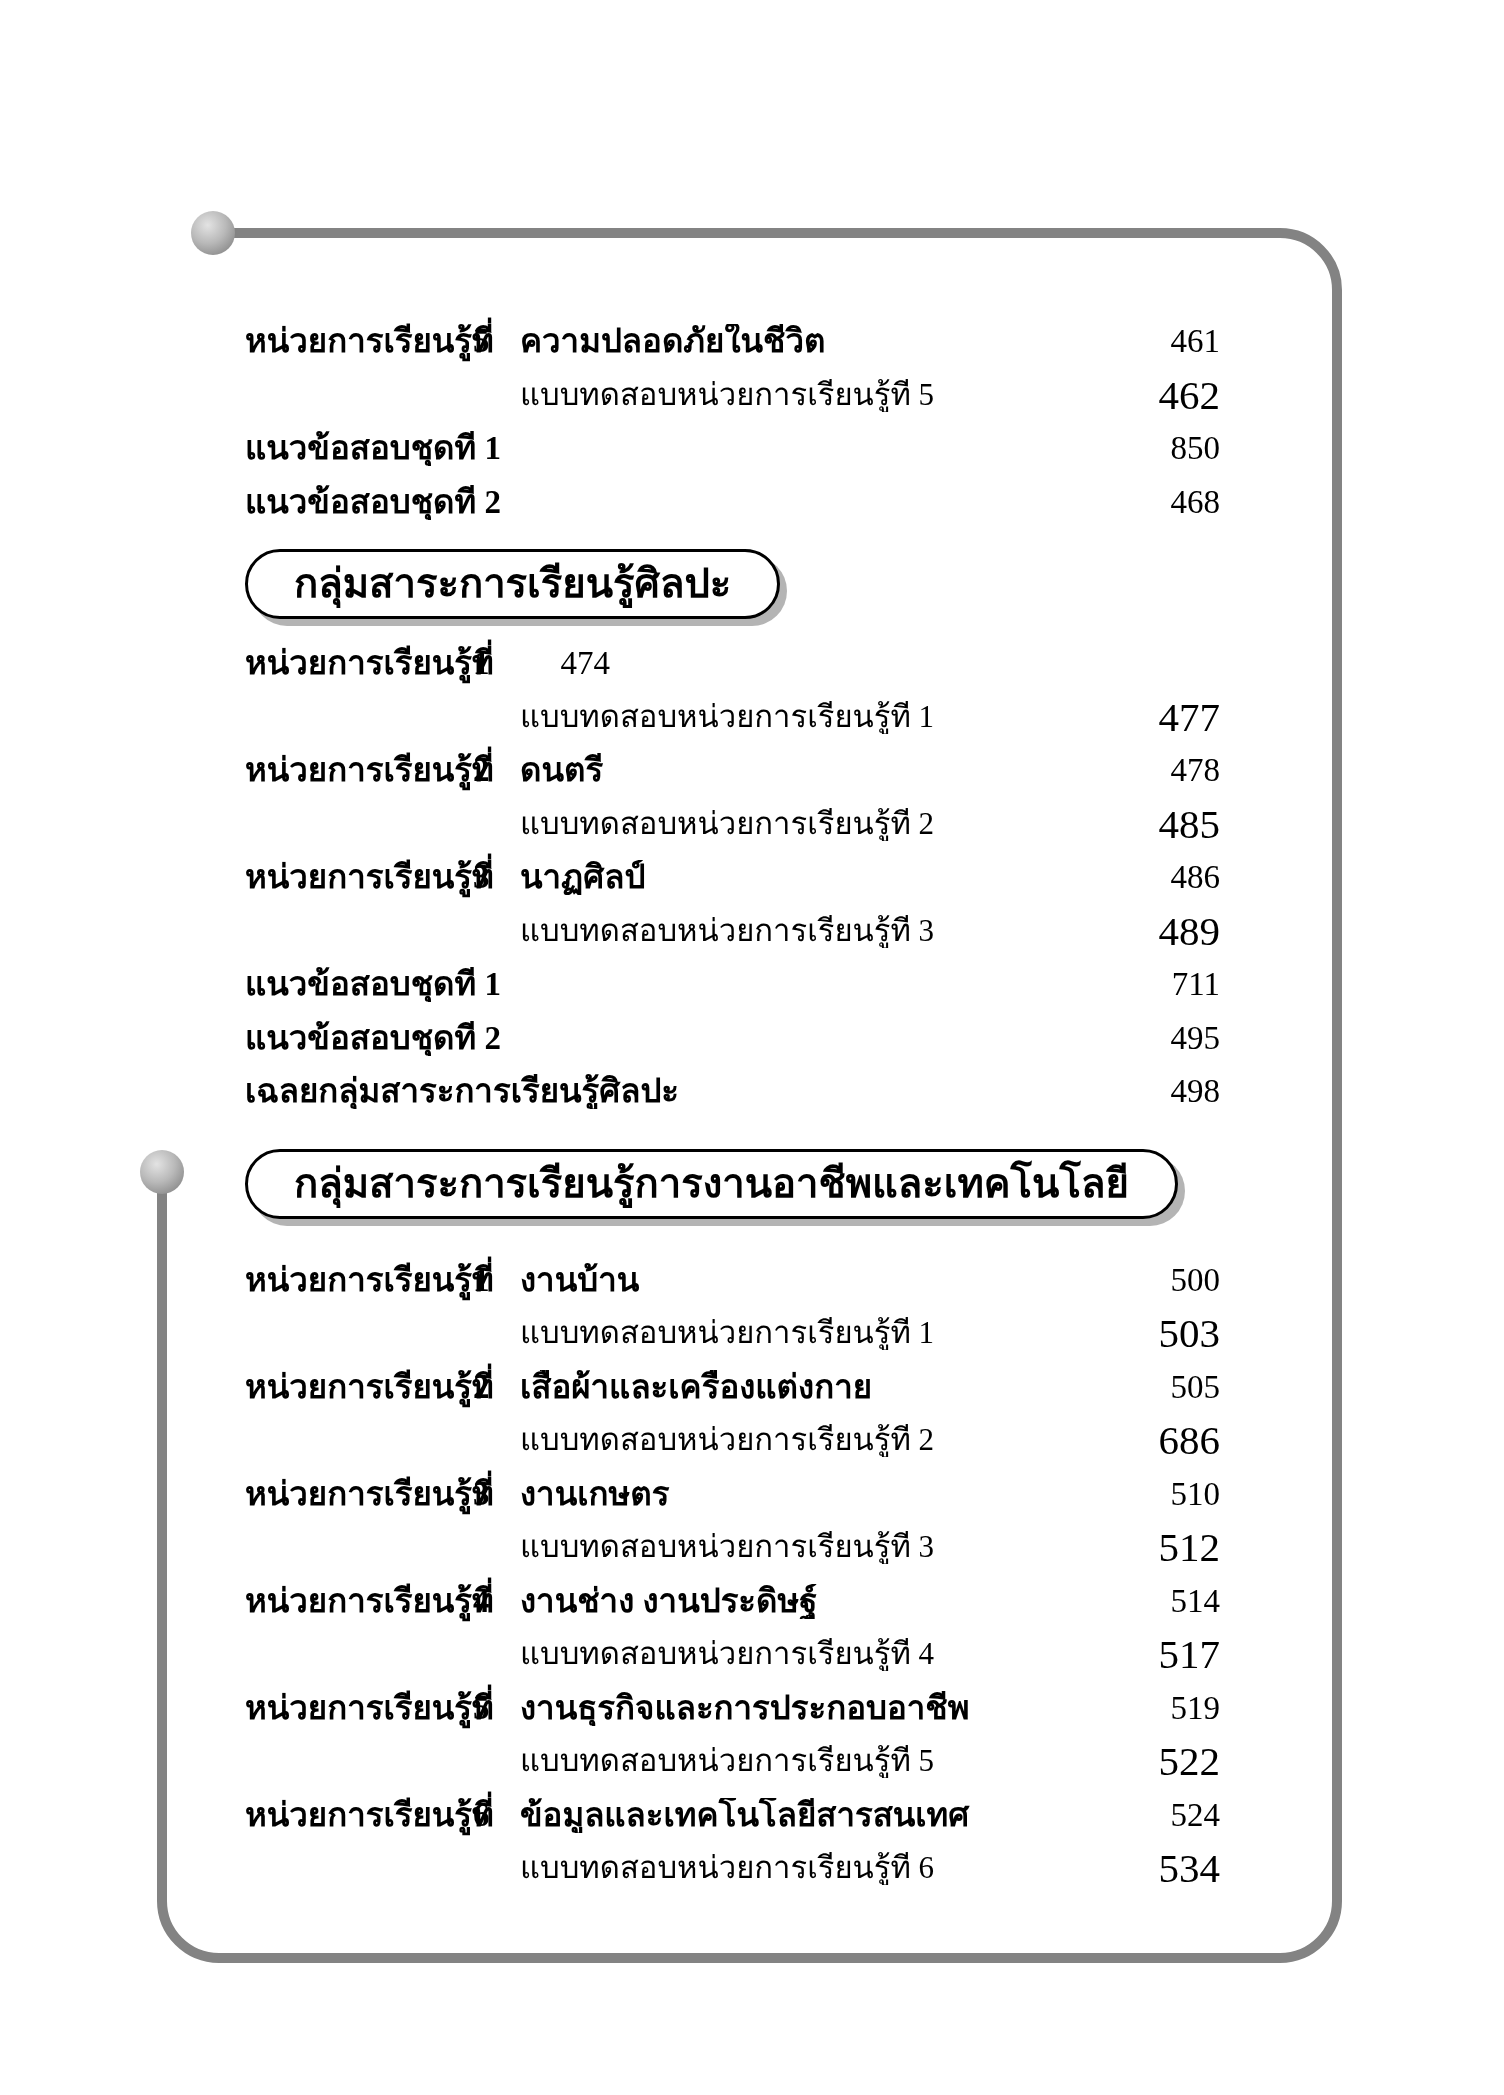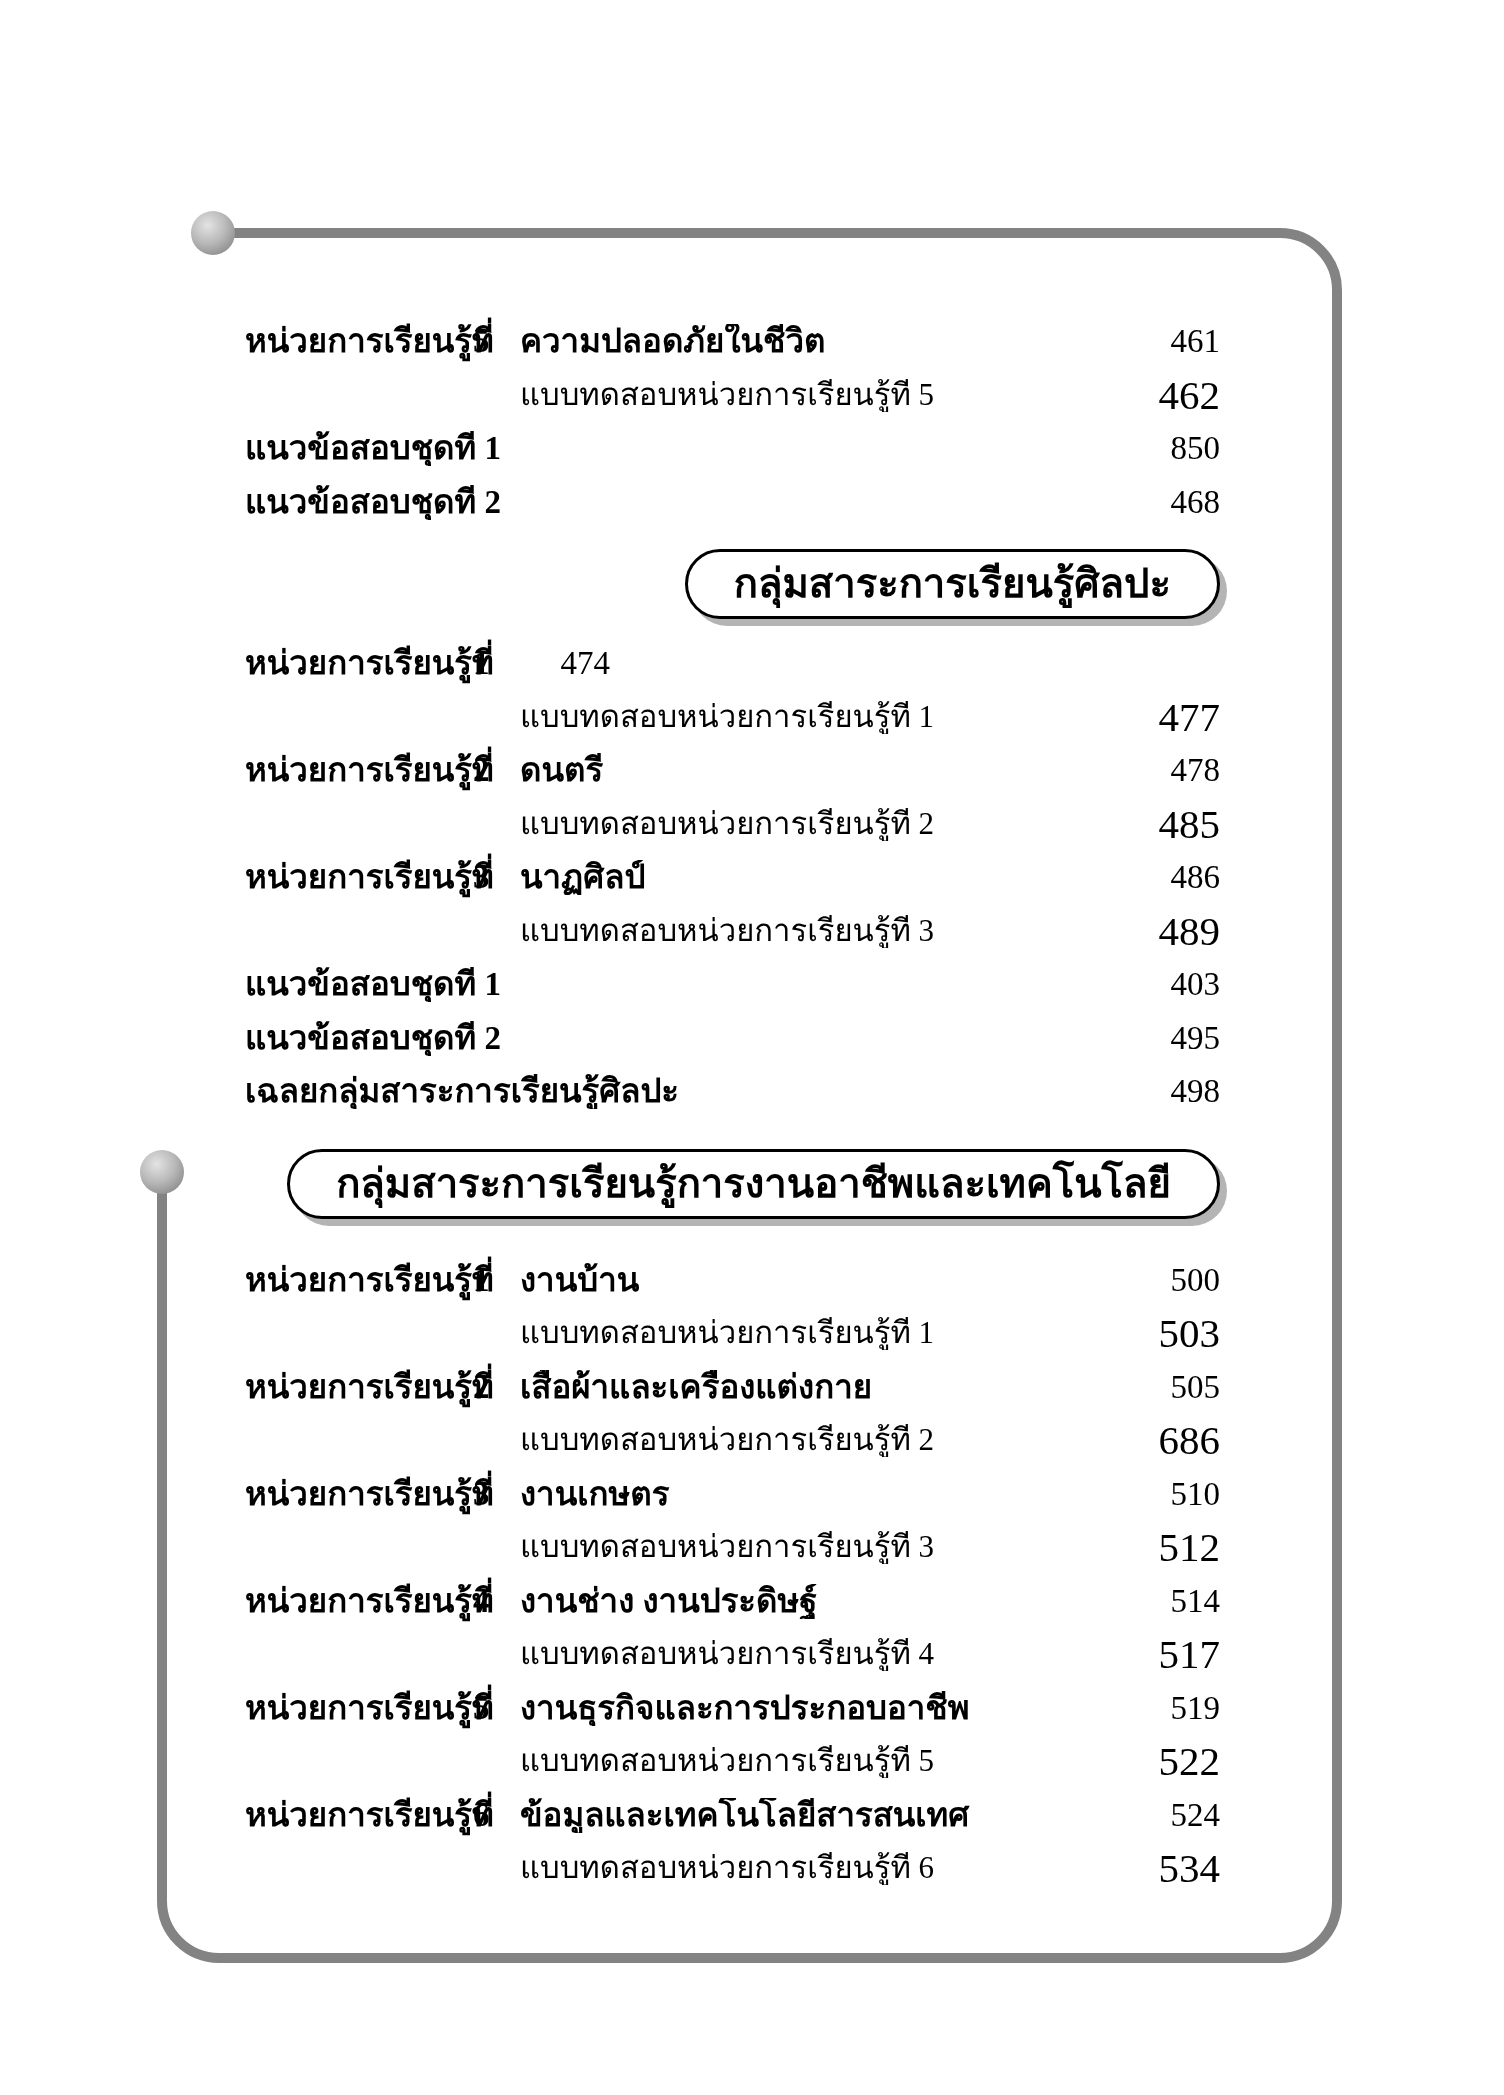--- a/index.html
+++ b/index.html
@@ -51,21 +51,21 @@
   }
   .row .col1 { width:275px; flex:0 0 275px; display:flex; align-items:center; }
   .row .label { font-weight:bold; width:228px; flex:0 0 228px; }
   .row .num   { font-weight:bold; width:47px; flex:0 0 47px; }
   .row .title { flex:1 1 auto; font-weight:bold; overflow:hidden; }
   .row .pg    { flex:0 0 90px; text-align:right; font-weight:normal; }
   .row.sub { font-size:31px; }
   .row.sub .title { font-weight:normal; }
   .row.sub .pg    { font-weight:normal; font-size:41px; }
 
-  .pill-wrap { text-align:right; }
+  .pill-wrap { text-align:left; }
   .sec-1 .pill-wrap { margin-top:20px; margin-bottom:18px; }
   .sec-2 .pill-wrap { margin-top:30px; margin-bottom:35px; }
   .pill {
     display:inline-block;
     box-sizing:border-box;
     height:70px;
     line-height:52px;
     padding:6px 46px;
     border:3px solid #000;
     border-radius:38px;
@@ -142,21 +142,21 @@
           <span class="title">นาฏศิลป์</span>
           <span class="pg">486</span>
         </div>
         <div class="row sub">
           <div class="col1"></div>
           <span class="title">แบบทดสอบหน่วยการเรียนรู้ที่ 3</span>
           <span class="pg">489</span>
         </div>
         <div class="row plain">
           <span class="title">แนวข้อสอบชุดที่ 1</span>
-          <span class="pg">403</span>
+          <span class="pg">711</span>
         </div>
         <div class="row plain">
           <span class="title">แนวข้อสอบชุดที่ 2</span>
           <span class="pg">495</span>
         </div>
         <div class="row plain">
           <span class="title">เฉลยกลุ่มสาระการเรียนรู้ศิลปะ</span>
           <span class="pg">498</span>
         </div>
       </div>

